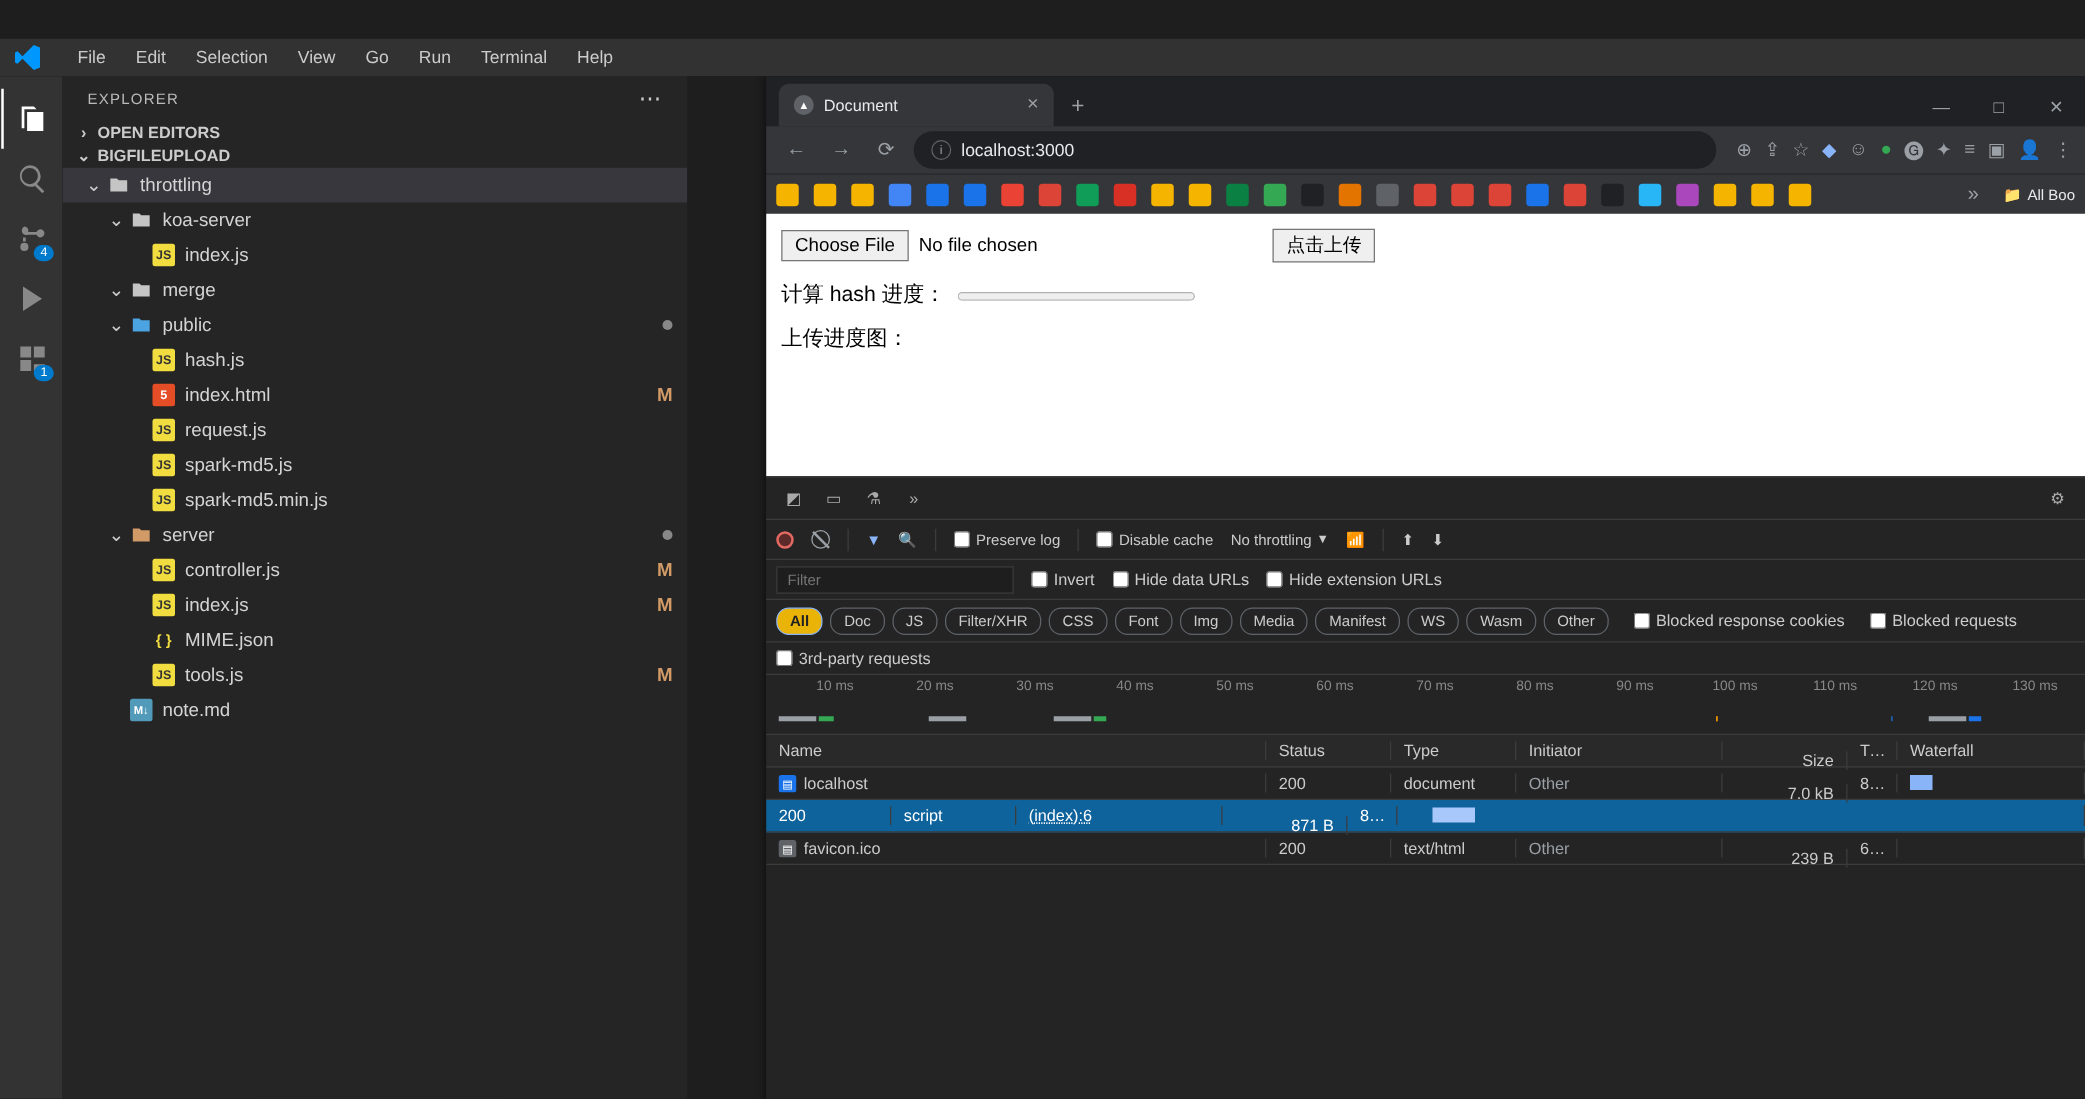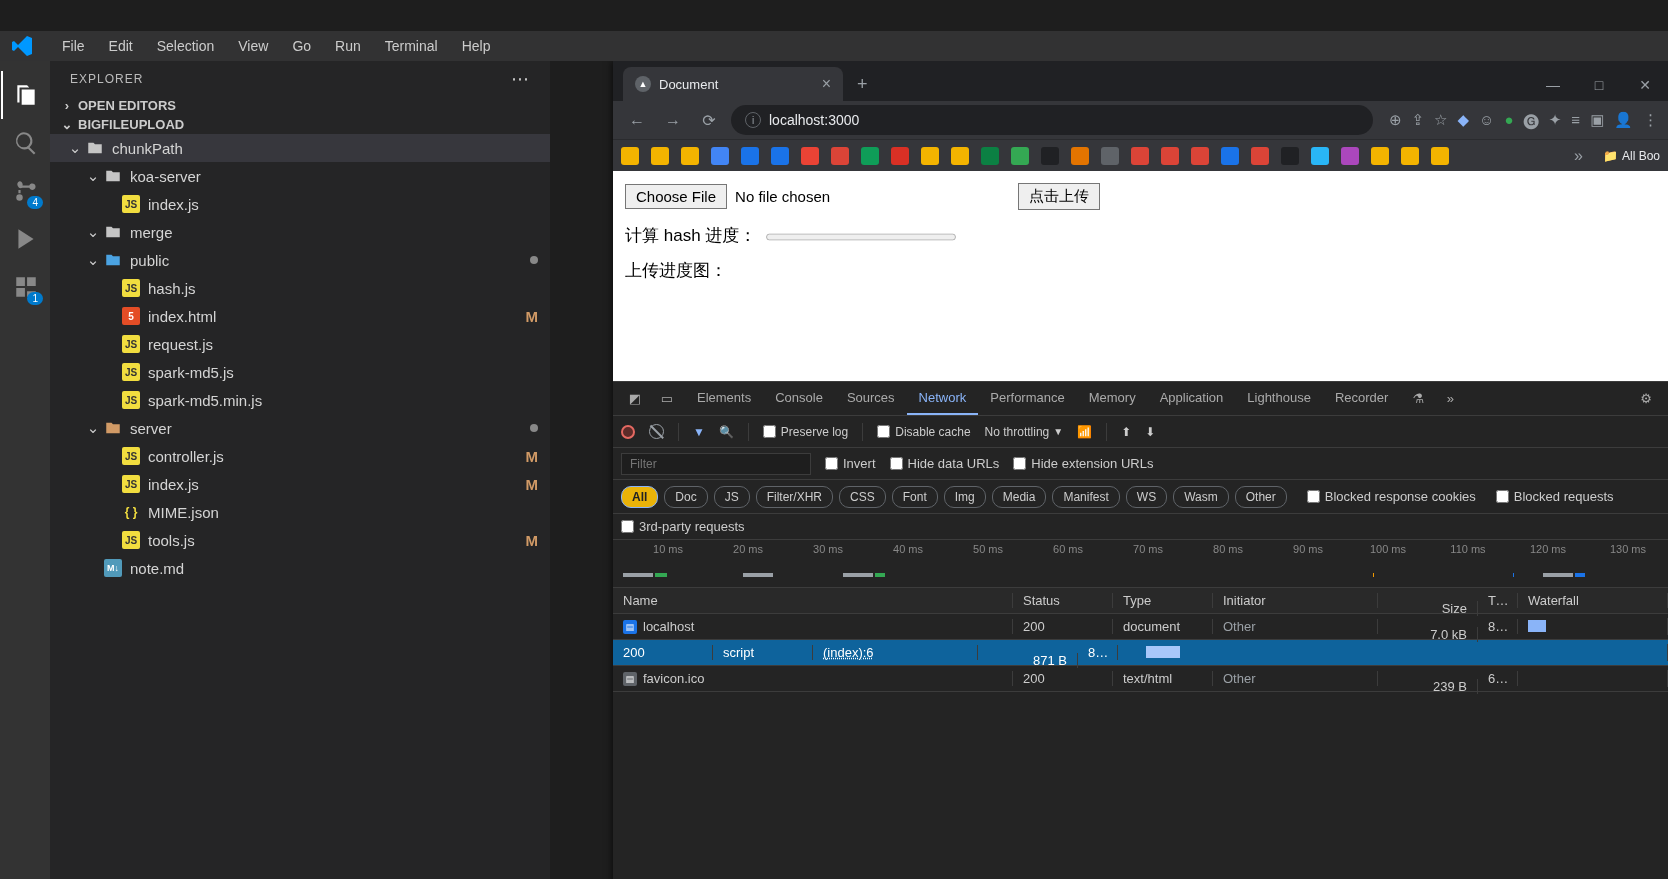--- a/index.html
+++ b/index.html
@@ -145,21 +145,21 @@
         <span>BIGFILEUPLOAD</span>
       </div>
     <div class="tree" id="file-tree">
         <div class="row selected" style="padding-left: 18px;">
           <span class="chev">⌄</span>
           <span class="ficon ic-folder">
             <svg viewBox="0 0 24 24">
               <path d="M3 5h7l2 2h9v12H3V5z"></path>
             </svg>
           </span>
-          <span>chunkPath</span>
+          <span>throttling</span>
         </div>
         <div class="row" style="padding-left: 36px;">
           <span class="chev">⌄</span>
           <span class="ficon ic-folder">
             <svg viewBox="0 0 24 24">
               <path d="M3 5h7l2 2h9v12H3V5z"></path>
             </svg>
           </span>
           <span>koa-server</span>
         </div>
@@ -321,31 +321,20 @@
           <button class="uploadbtn">点击上传</button>
         </div>
         <div class="label-row"><span>计算 hash 进度：</span><progress max="100" value="0"></progress></div>
         <div class="label-row"><span>上传进度图：</span></div>
       </div>
 
       <div class="devtools">
         <div class="dt-tabs">
           <div class="dicon">◩</div>
           <div class="dicon">▭</div>
-          <div id="dt-tabs-inner" style="display:flex">
-              <div class="dtab">Elements</div>
-              <div class="dtab">Console</div>
-              <div class="dtab">Sources</div>
-              <div class="dtab active">Network</div>
-              <div class="dtab">Performance</div>
-              <div class="dtab">Memory</div>
-              <div class="dtab">Application</div>
-              <div class="dtab">Lighthouse</div>
-              <div class="dtab">Recorder</div>
-            </div>
           <div class="dicon">⚗</div>
           <div class="dicon">»</div>
           <div class="spacer"></div>
           <div class="dicon">⚙</div>
         </div>
         <div class="dt-toolbar">
           <div class="rec"></div>
           <div style="border:1.5px solid #9aa0a6;border-radius:50%;width:15px;height:15px;position:relative">
               <div style="position:absolute;width:18px;height:1.5px;background:#9aa0a6;transform:rotate(45deg);top:6px;left:-2px"></div>
             </div>

